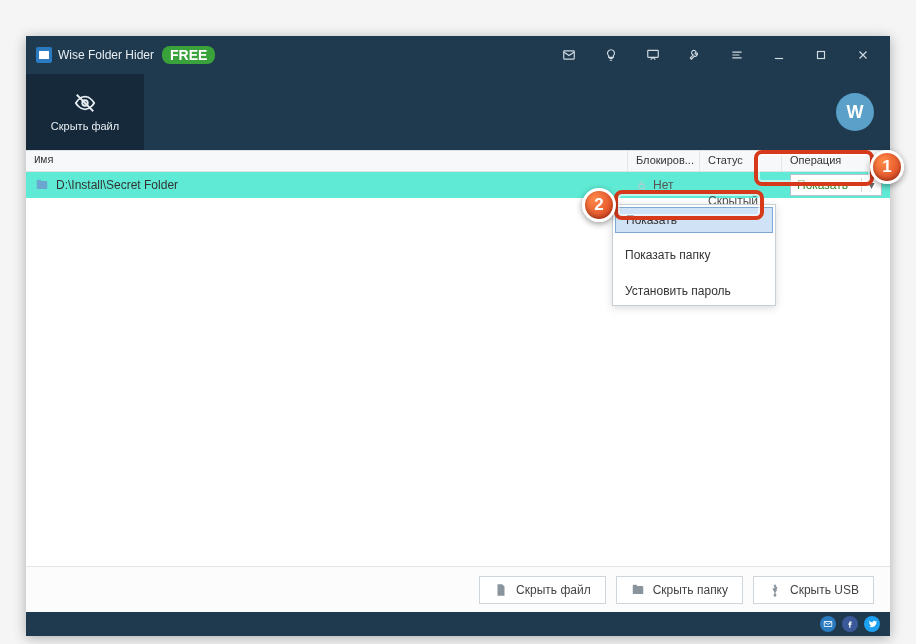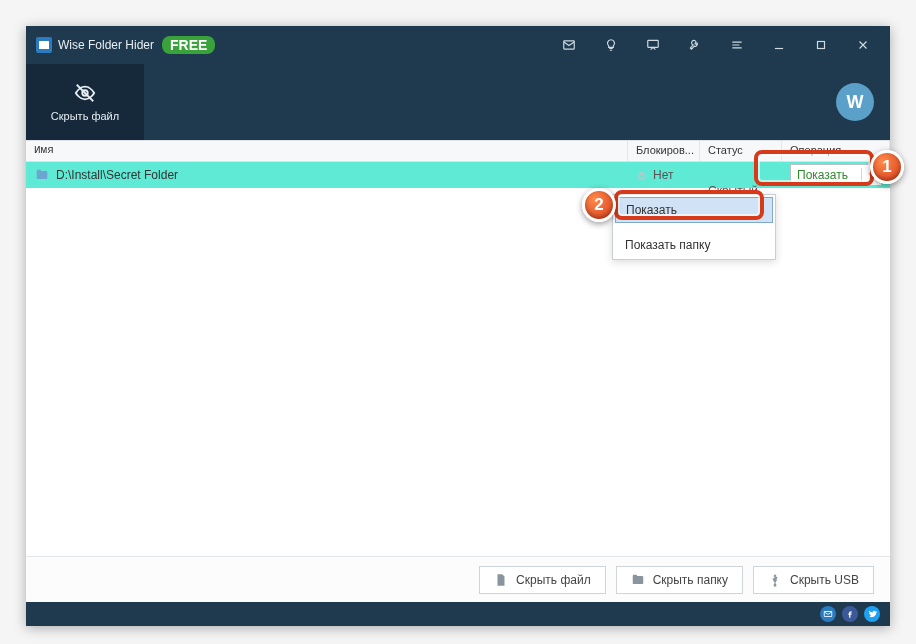--- a/index.html
+++ b/index.html
@@ -1,19 +1,19 @@
 <!DOCTYPE html>
 <html><head>
 <meta charset="utf-8">
 <style>
 * { margin: 0; padding: 0; box-sizing: border-box; font-family: "Segoe UI", Tahoma, sans-serif; }
 body { background: #f5f5f5; width: 916px; height: 644px; overflow: hidden; position: relative; }
 
 .window {
-  position: absolute; left: 26px; top: 26px; width: 864px; height: 600px;
+  position: absolute; left: 26px; top: 36px; width: 864px; height: 600px;
   background: #fff; box-shadow: 0 2px 12px rgba(0,0,0,.3);
   display: flex; flex-direction: column;
 }
 
 
 .titlebar {
   height: 38px; background: #1f3a4f; color: #e8eef2;
   display: flex; align-items: center; padding: 0 6px 0 10px; font-size: 12px;
 }
 .titlebar .app-icon { width: 16px; height: 16px; margin-right: 6px; }
@@ -229,20 +229,21 @@
         <div class="op-dropdown">
           <span class="op-label">Показать</span>
           <span class="op-caret">▾</span>
         </div>
       </div>
     </div>
 
     <div class="menu">
       <div class="mi sel">Показать</div>
       <div class="mi">Показать папку</div>
+      <div class="mi">Установить пароль</div>
     </div>
   </div>
 
   <div class="bottombar">
     <div class="bbtn">
       <svg viewBox="0 0 24 24" fill="currentColor">
           <path d="M6 2h8l4 4v16H6V2z"></path>
         </svg>
       <span>Скрыть файл</span>
     </div>

